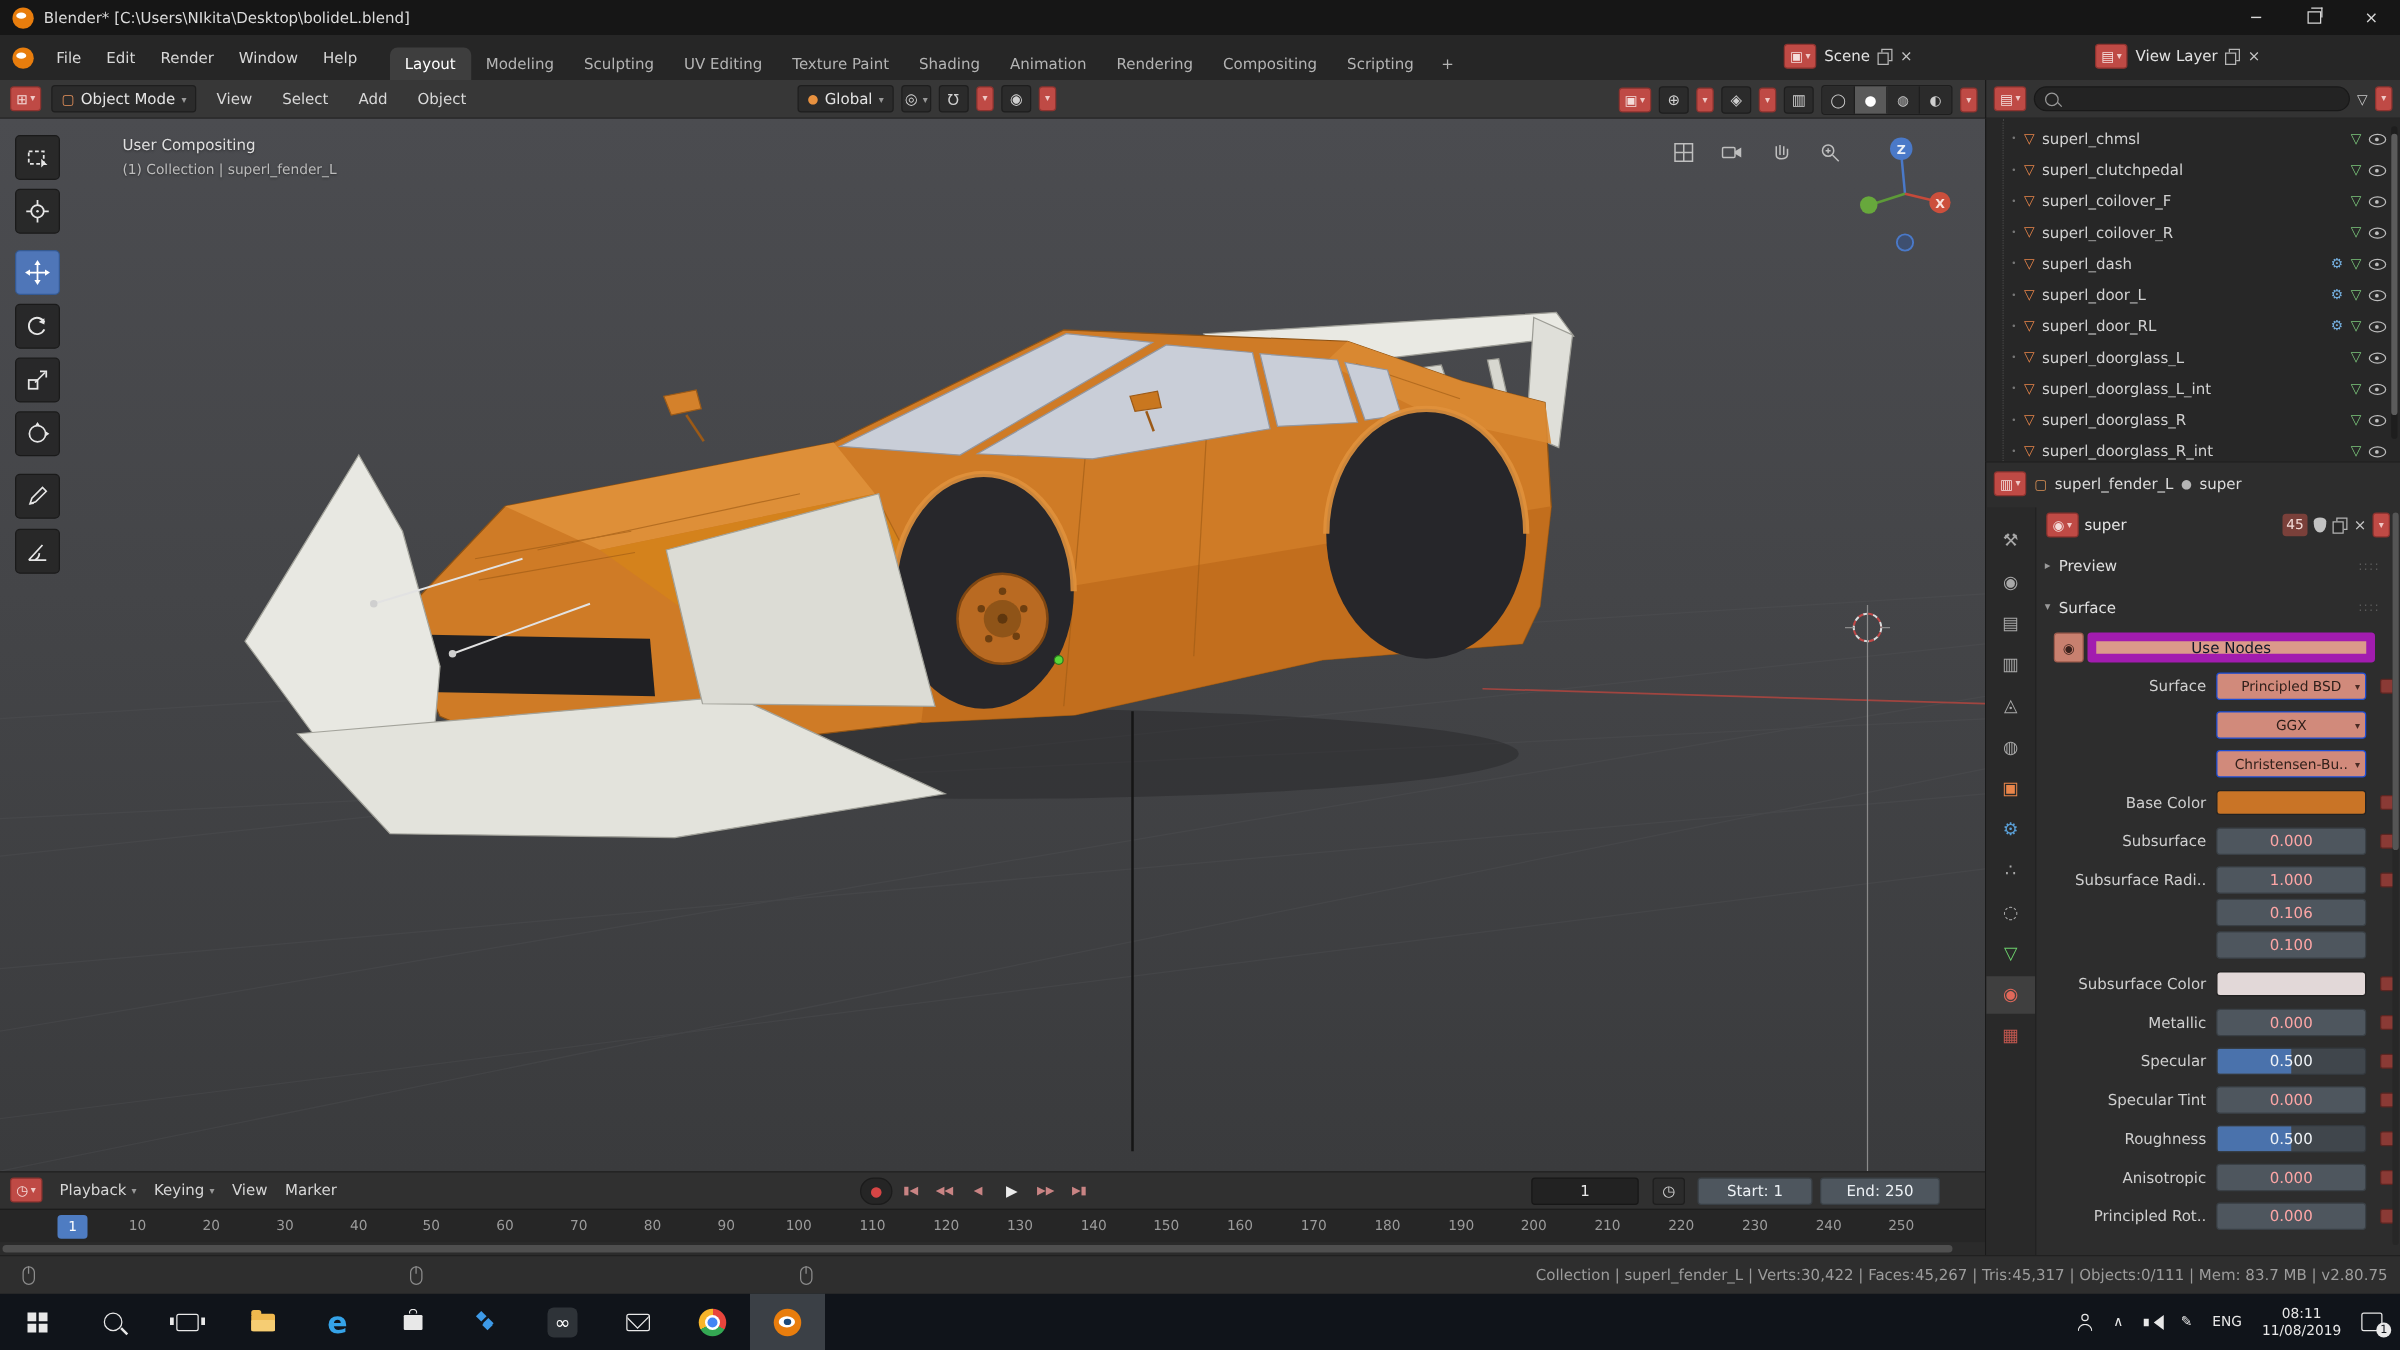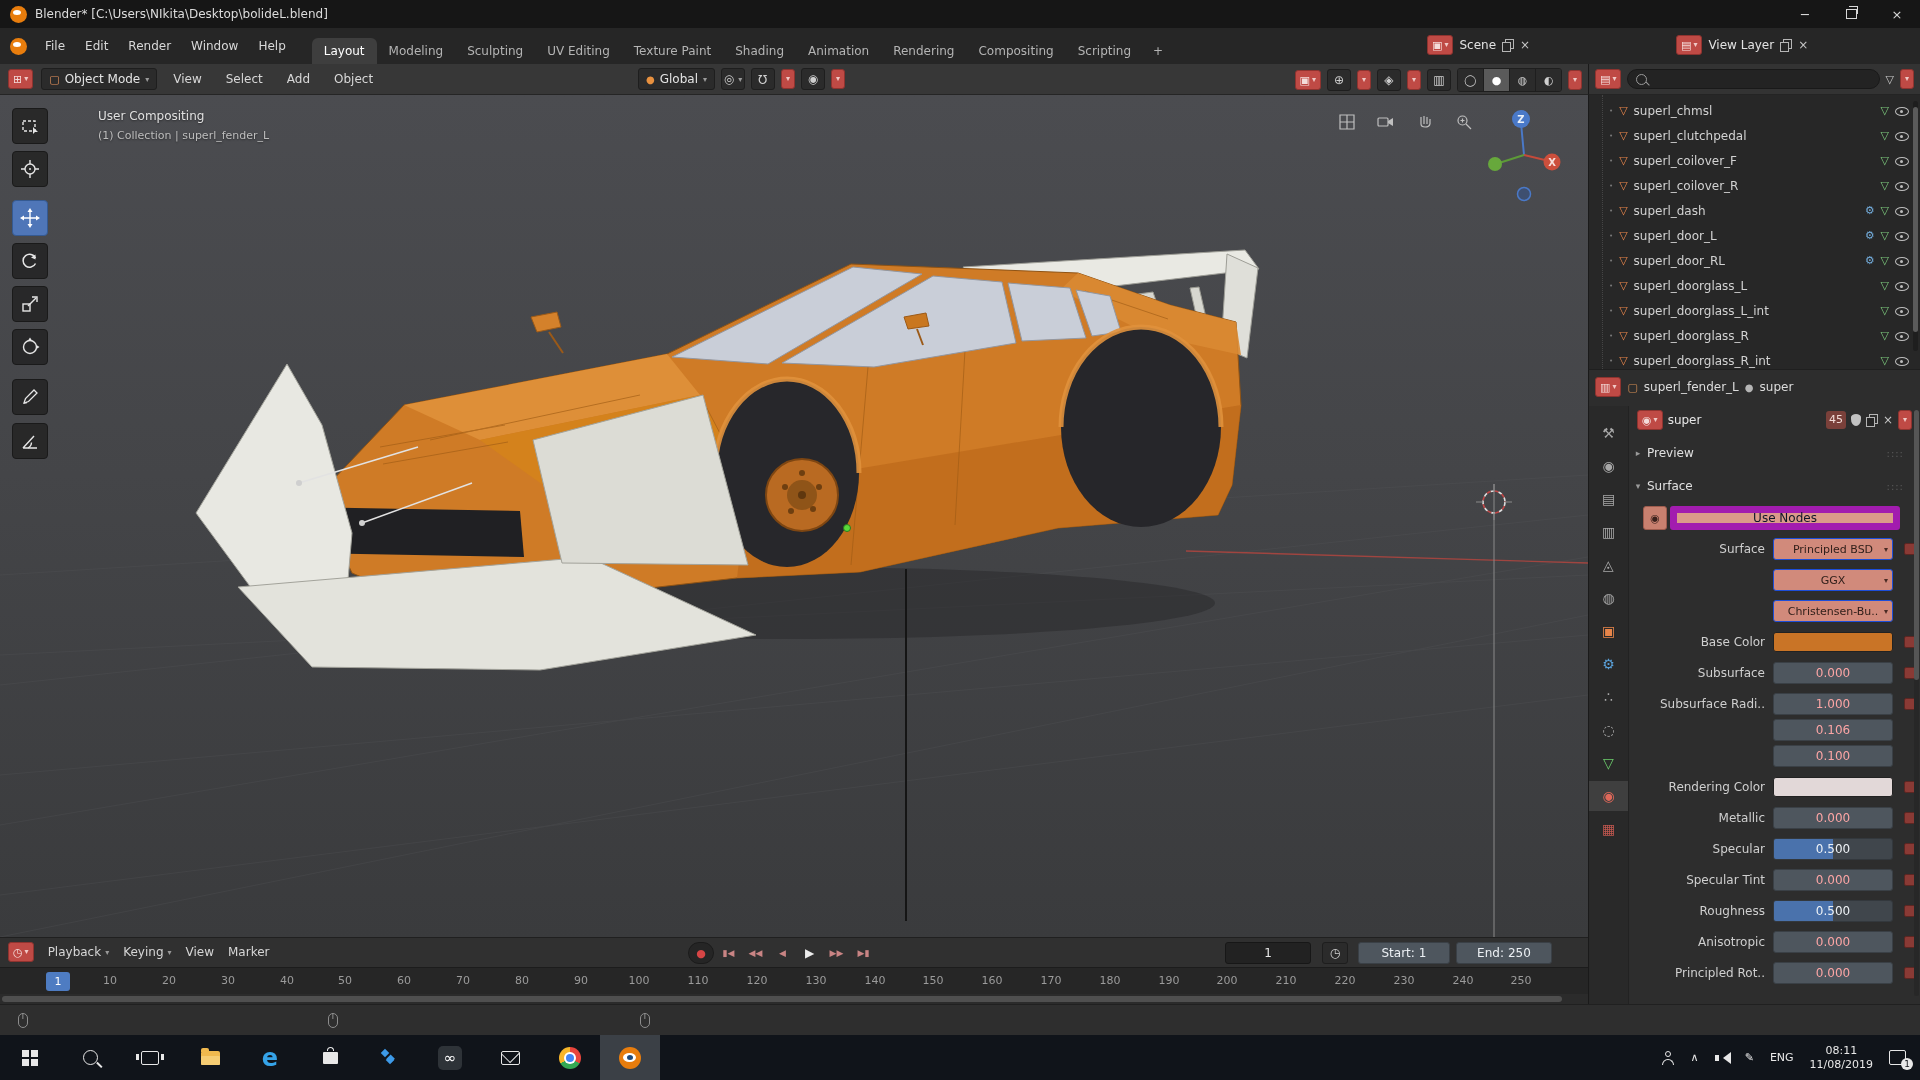--- a/index.html
+++ b/index.html
@@ -790,21 +790,21 @@
       <span class="plabel"></span>
       <span class="pfield num">0.106</span>
       <span class="pdeco"></span>
     </div>
     <div class="prow tight">
       <span class="plabel"></span>
       <span class="pfield num">0.100</span>
       <span class="pdeco"></span>
     </div>
     <div class="prow">
-      <span class="plabel">Rendering Color</span>
+      <span class="plabel">Subsurface Color</span>
       <span class="pswatch" style="background:#e2d8d8"></span>
       <span class="pdeco">
           <span class="d"></span>
         </span>
     </div>
     <div class="prow">
       <span class="plabel">Metallic</span>
       <span class="pfield num">0.000</span>
       <span class="pdeco">
           <span class="d"></span>
@@ -854,20 +854,21 @@
   </div>
   <div class="pscroll">
       <div class="thumb"></div>
     </div>
 </div>
 
 <div id="statusbar">
   <span class="i-mouse" style="left:18px"></span>
   <span class="i-mouse" style="left:328px"></span>
   <span class="i-mouse" style="left:640px"></span>
+  <span class="status-text">Collection | superl_fender_L | Verts:30,422 | Faces:45,267 | Tris:45,317 | Objects:0/111 | Mem: 83.7 MB | v2.80.75</span>
 </div>
 
 <div id="taskbar">
   <div class="tbi">
       <span class="i-win"></span>
     </div>
   <div class="tbi">
       <span class="i-mag-l"></span>
     </div>
   <div class="tbi">

